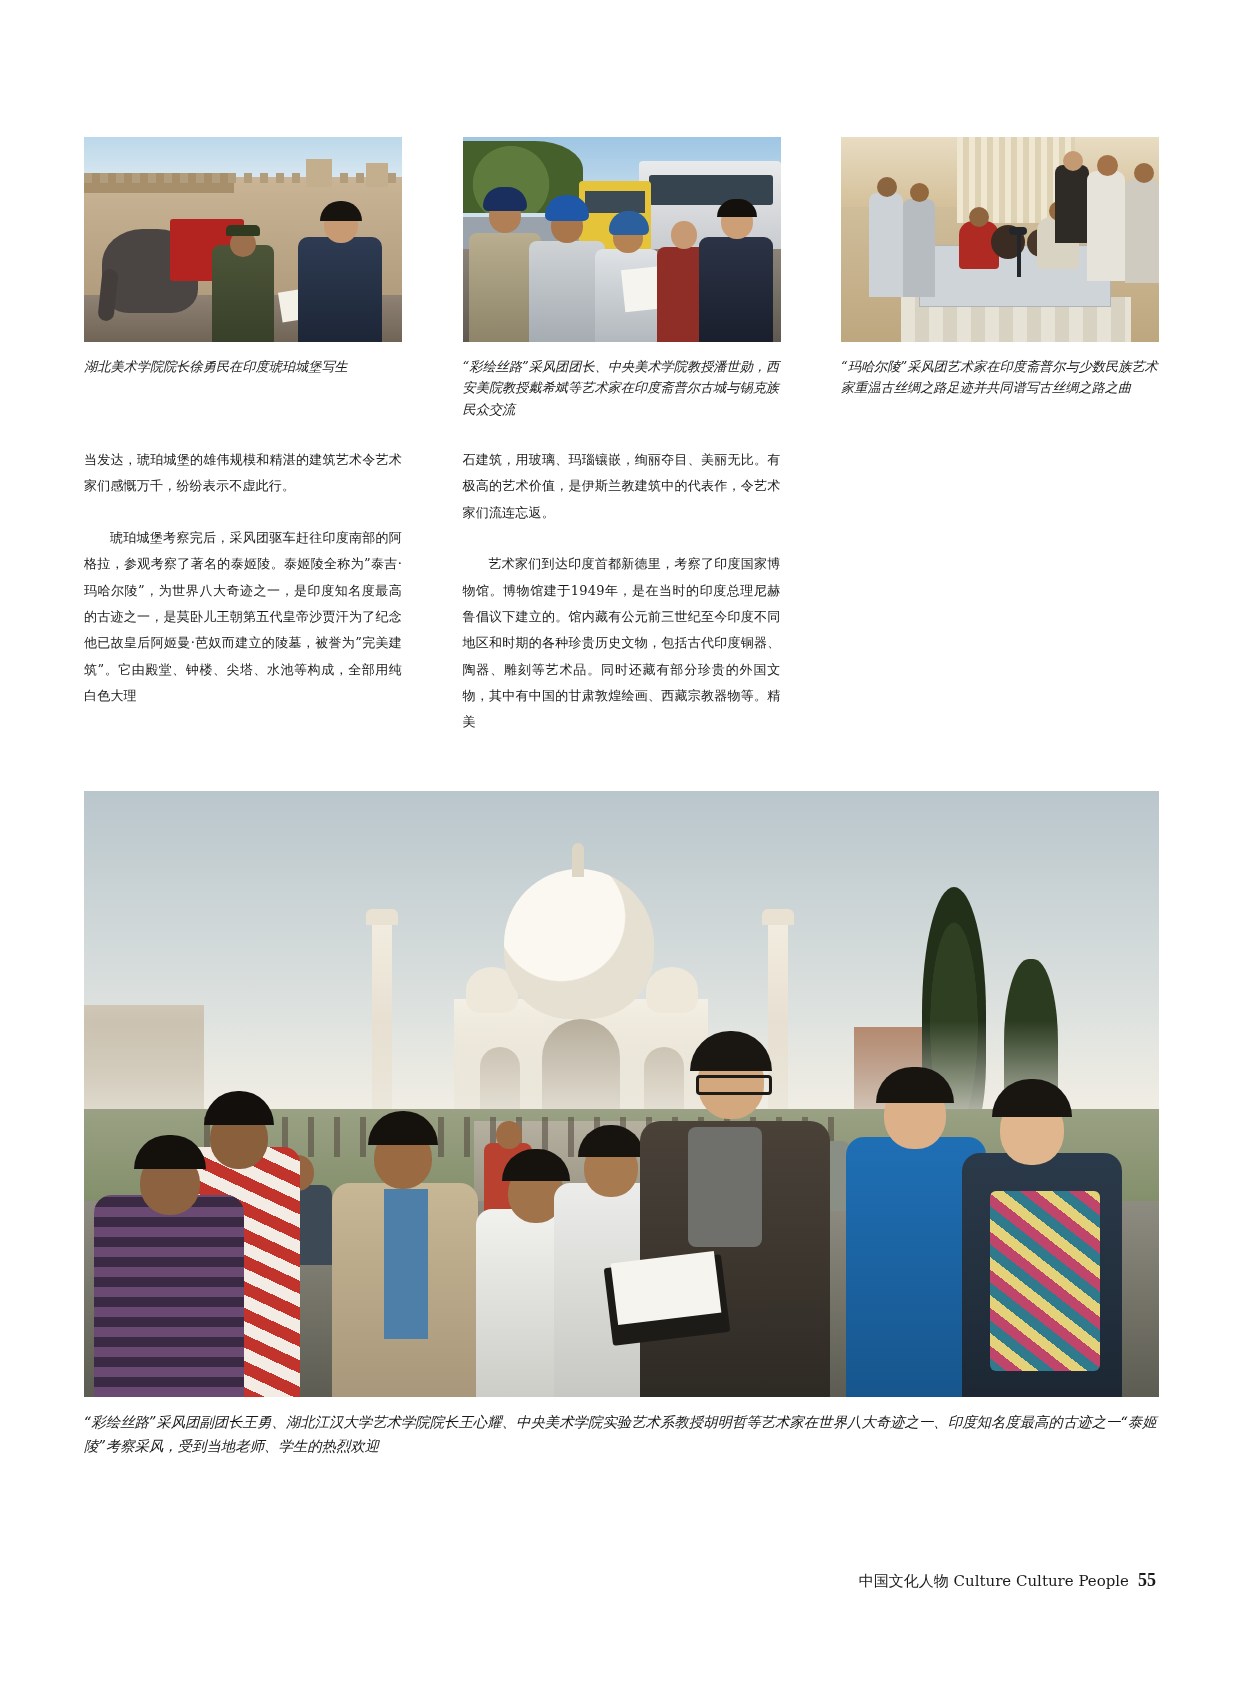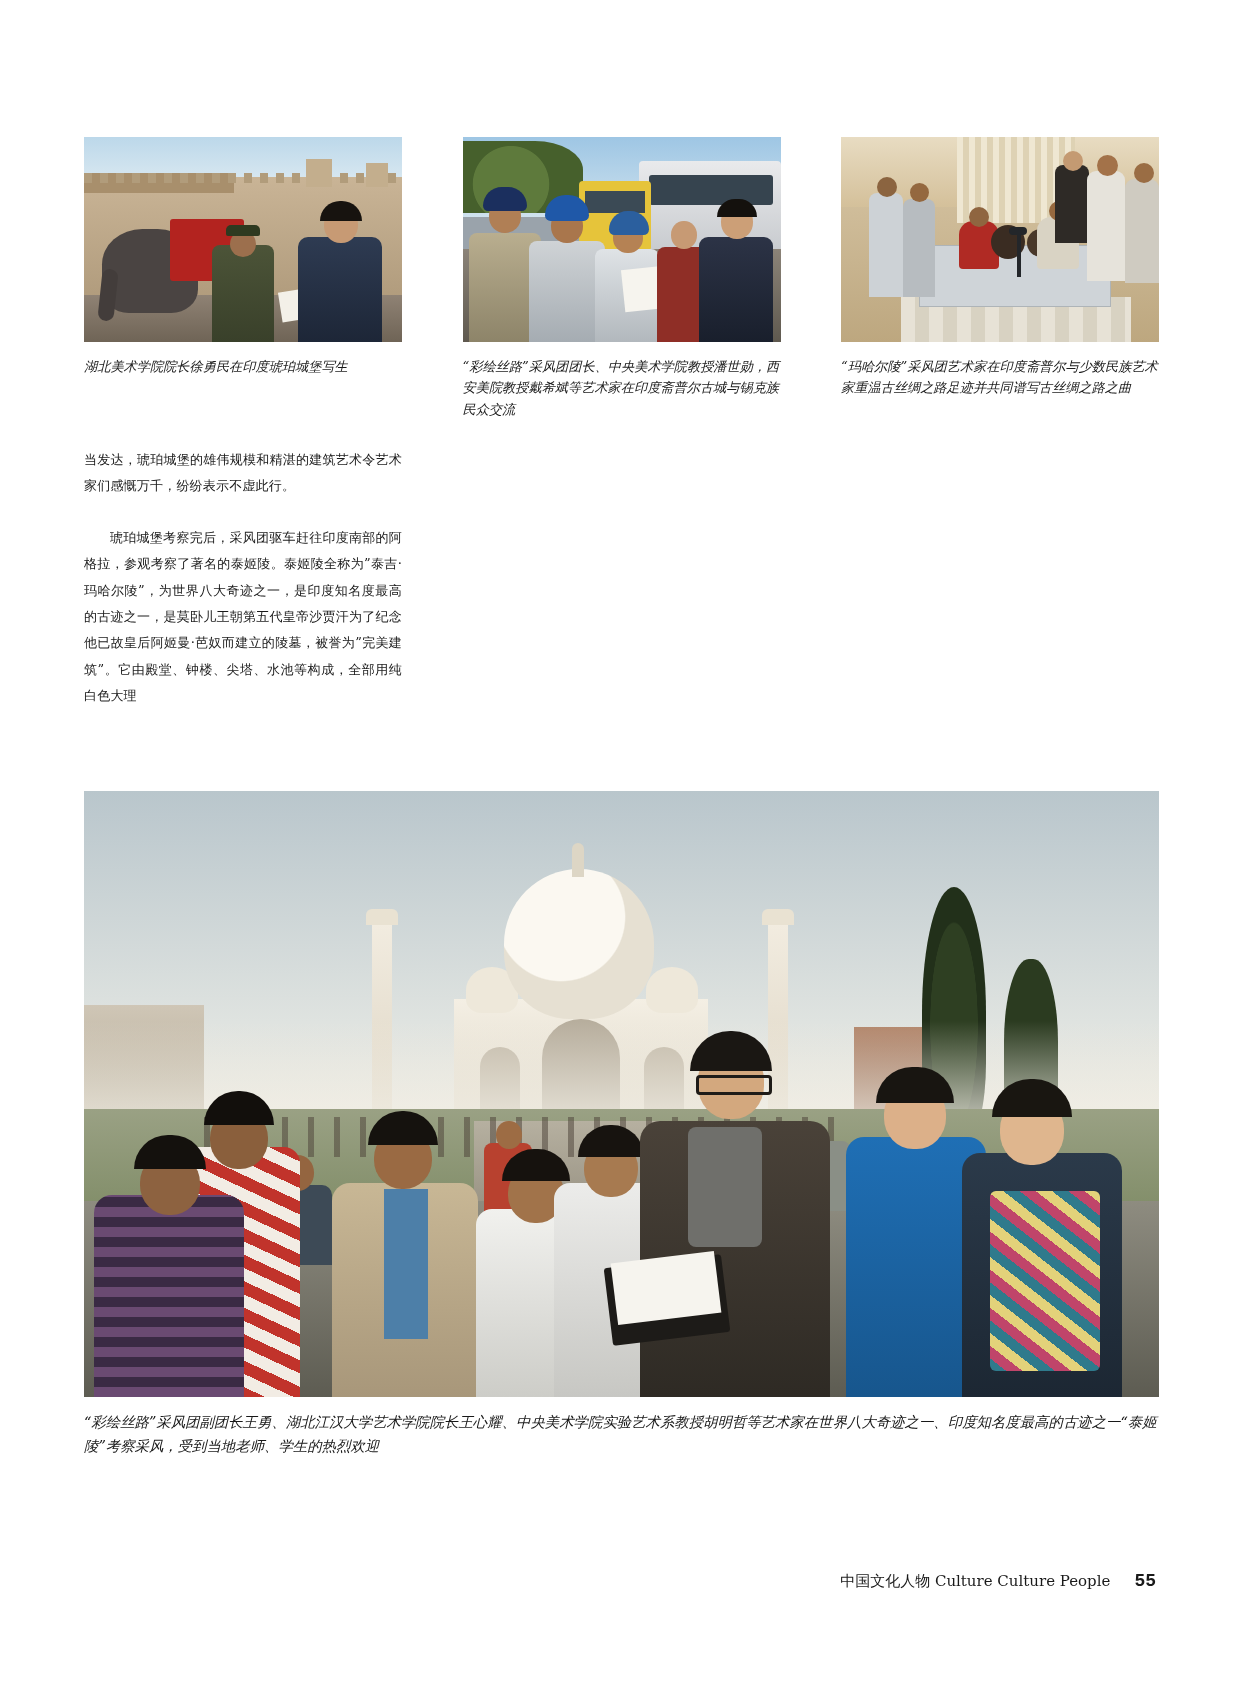--- a/index.html
+++ b/index.html
@@ -98,24 +98,23 @@
     right: 84px;
     bottom: 92px;
     font-family: "DejaVu Serif", serif;
     font-size: 15px;
     color: #1a1a1a;
     display: flex;
     align-items: baseline;
     gap: 9px;
   }
   .footer .pagenum {
-    font-family: Liberation Mono, monospace;
+    font-family: Liberation Serif, serif;
     font-weight: bold;
     font-size: 18px;
-    margin-left: 15px;
   }
 
   
   .abs { position: absolute; }
 
   
   .p1-sky { left:0; top:0; width:318px; height:62px;
     background: linear-gradient(#bcd8ea, #e4eef3); }
   .p1-wall { left:0; top:40px; width:318px; height:125px;
     background: linear-gradient(#c9b496, #b09b7c); }
@@ -470,20 +469,24 @@
     </div>
   </div>
 
   <div class="cols">
 
     <div class="col">
       <p>当发达，琥珀城堡的雄伟规模和精湛的建筑艺术令艺术家们感慨万千，纷纷表示不虚此行。</p>
       <p class="indent">琥珀城堡考察完后，采风团驱车赶往印度南部的阿格拉，参观考察了著名的泰姬陵。泰姬陵全称为”泰吉·玛哈尔陵”，为世界八大奇迹之一，是印度知名度最高的古迹之一，是莫卧儿王朝第五代皇帝沙贾汗为了纪念他已故皇后阿姬曼·芭奴而建立的陵墓，被誉为”完美建筑”。它由殿堂、钟楼、尖塔、水池等构成，全部用纯白色大理</p>
     </div>
 
+    <div class="col">
+      <p>石建筑，用玻璃、玛瑙镶嵌，绚丽夺目、美丽无比。有极高的艺术价值，是伊斯兰教建筑中的代表作，令艺术家们流连忘返。</p>
+      <p class="indent">艺术家们到达印度首都新德里，考察了印度国家博物馆。博物馆建于1949年，是在当时的印度总理尼赫鲁倡议下建立的。馆内藏有公元前三世纪至今印度不同地区和时期的各种珍贵历史文物，包括古代印度铜器、陶器、雕刻等艺术品。同时还藏有部分珍贵的外国文物，其中有中国的甘肃敦煌绘画、西藏宗教器物等。精美</p>
+    </div>
 
     <div class="col">
     </div>
   </div>
 
   <div class="big-photo-wrap">
     <div class="big-photo">
       <div class="abs bp-sky"></div>
       <div class="abs bp-bldgL"></div>
       <div class="abs bp-bldgR"></div>

